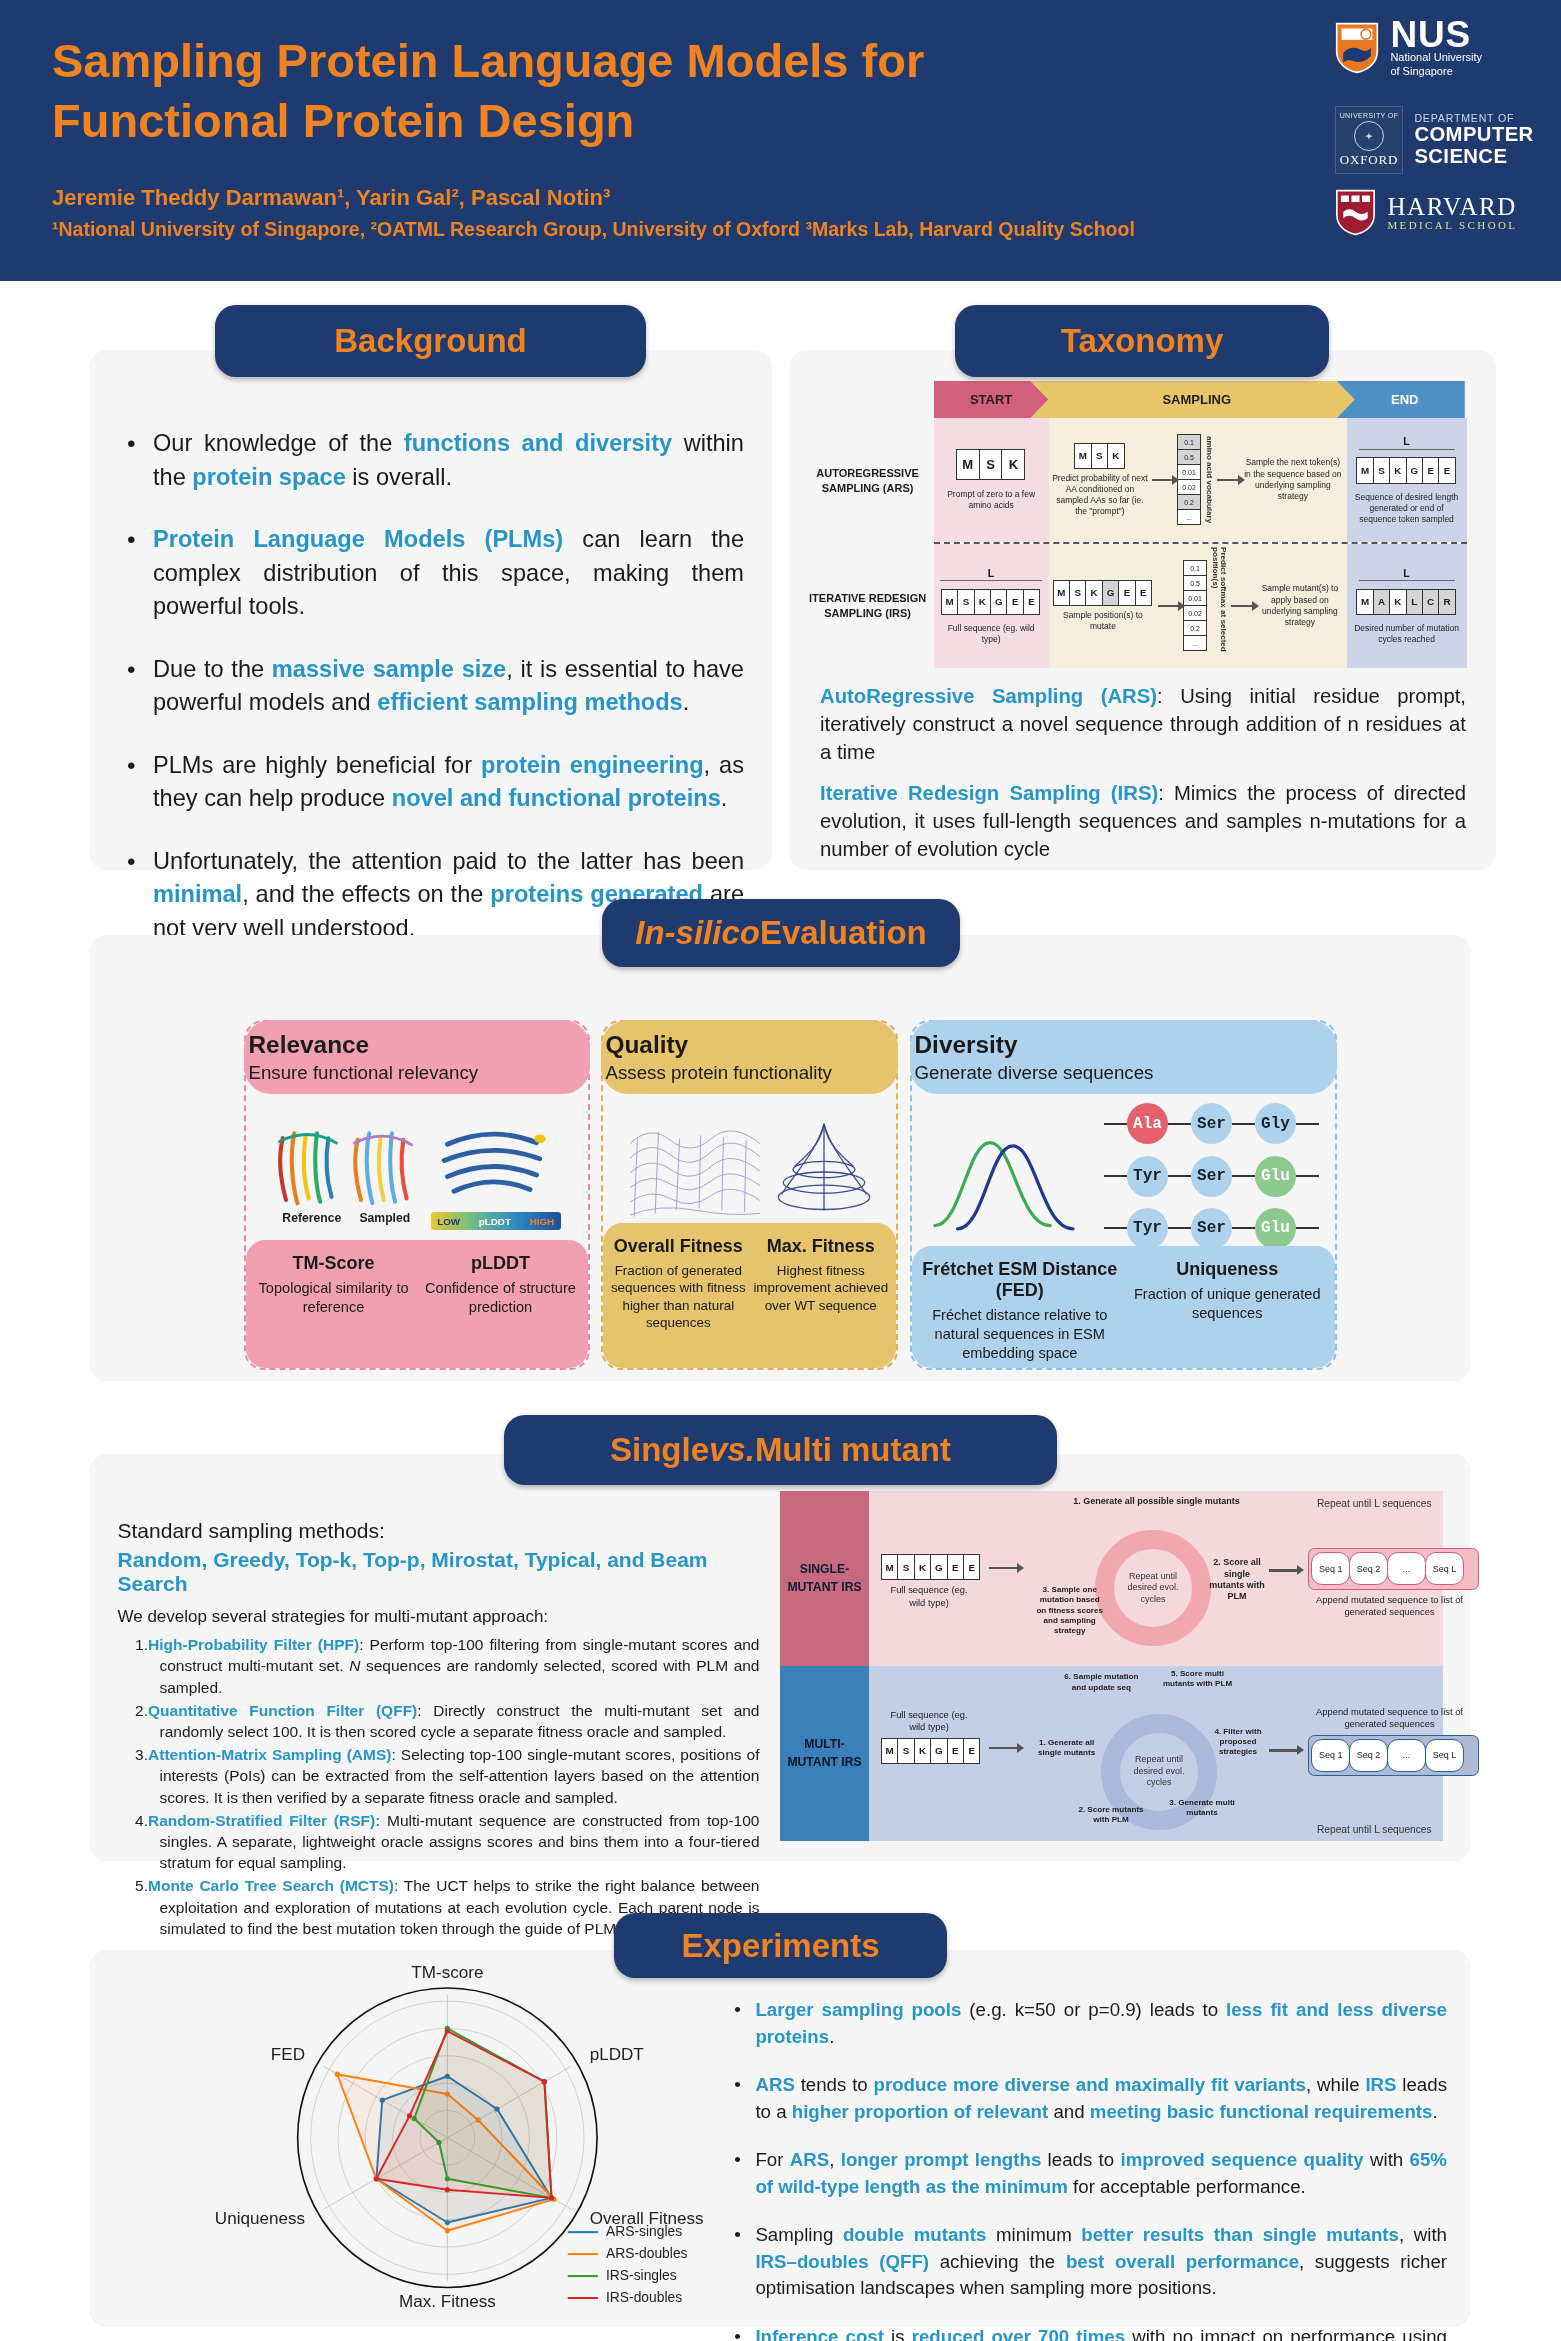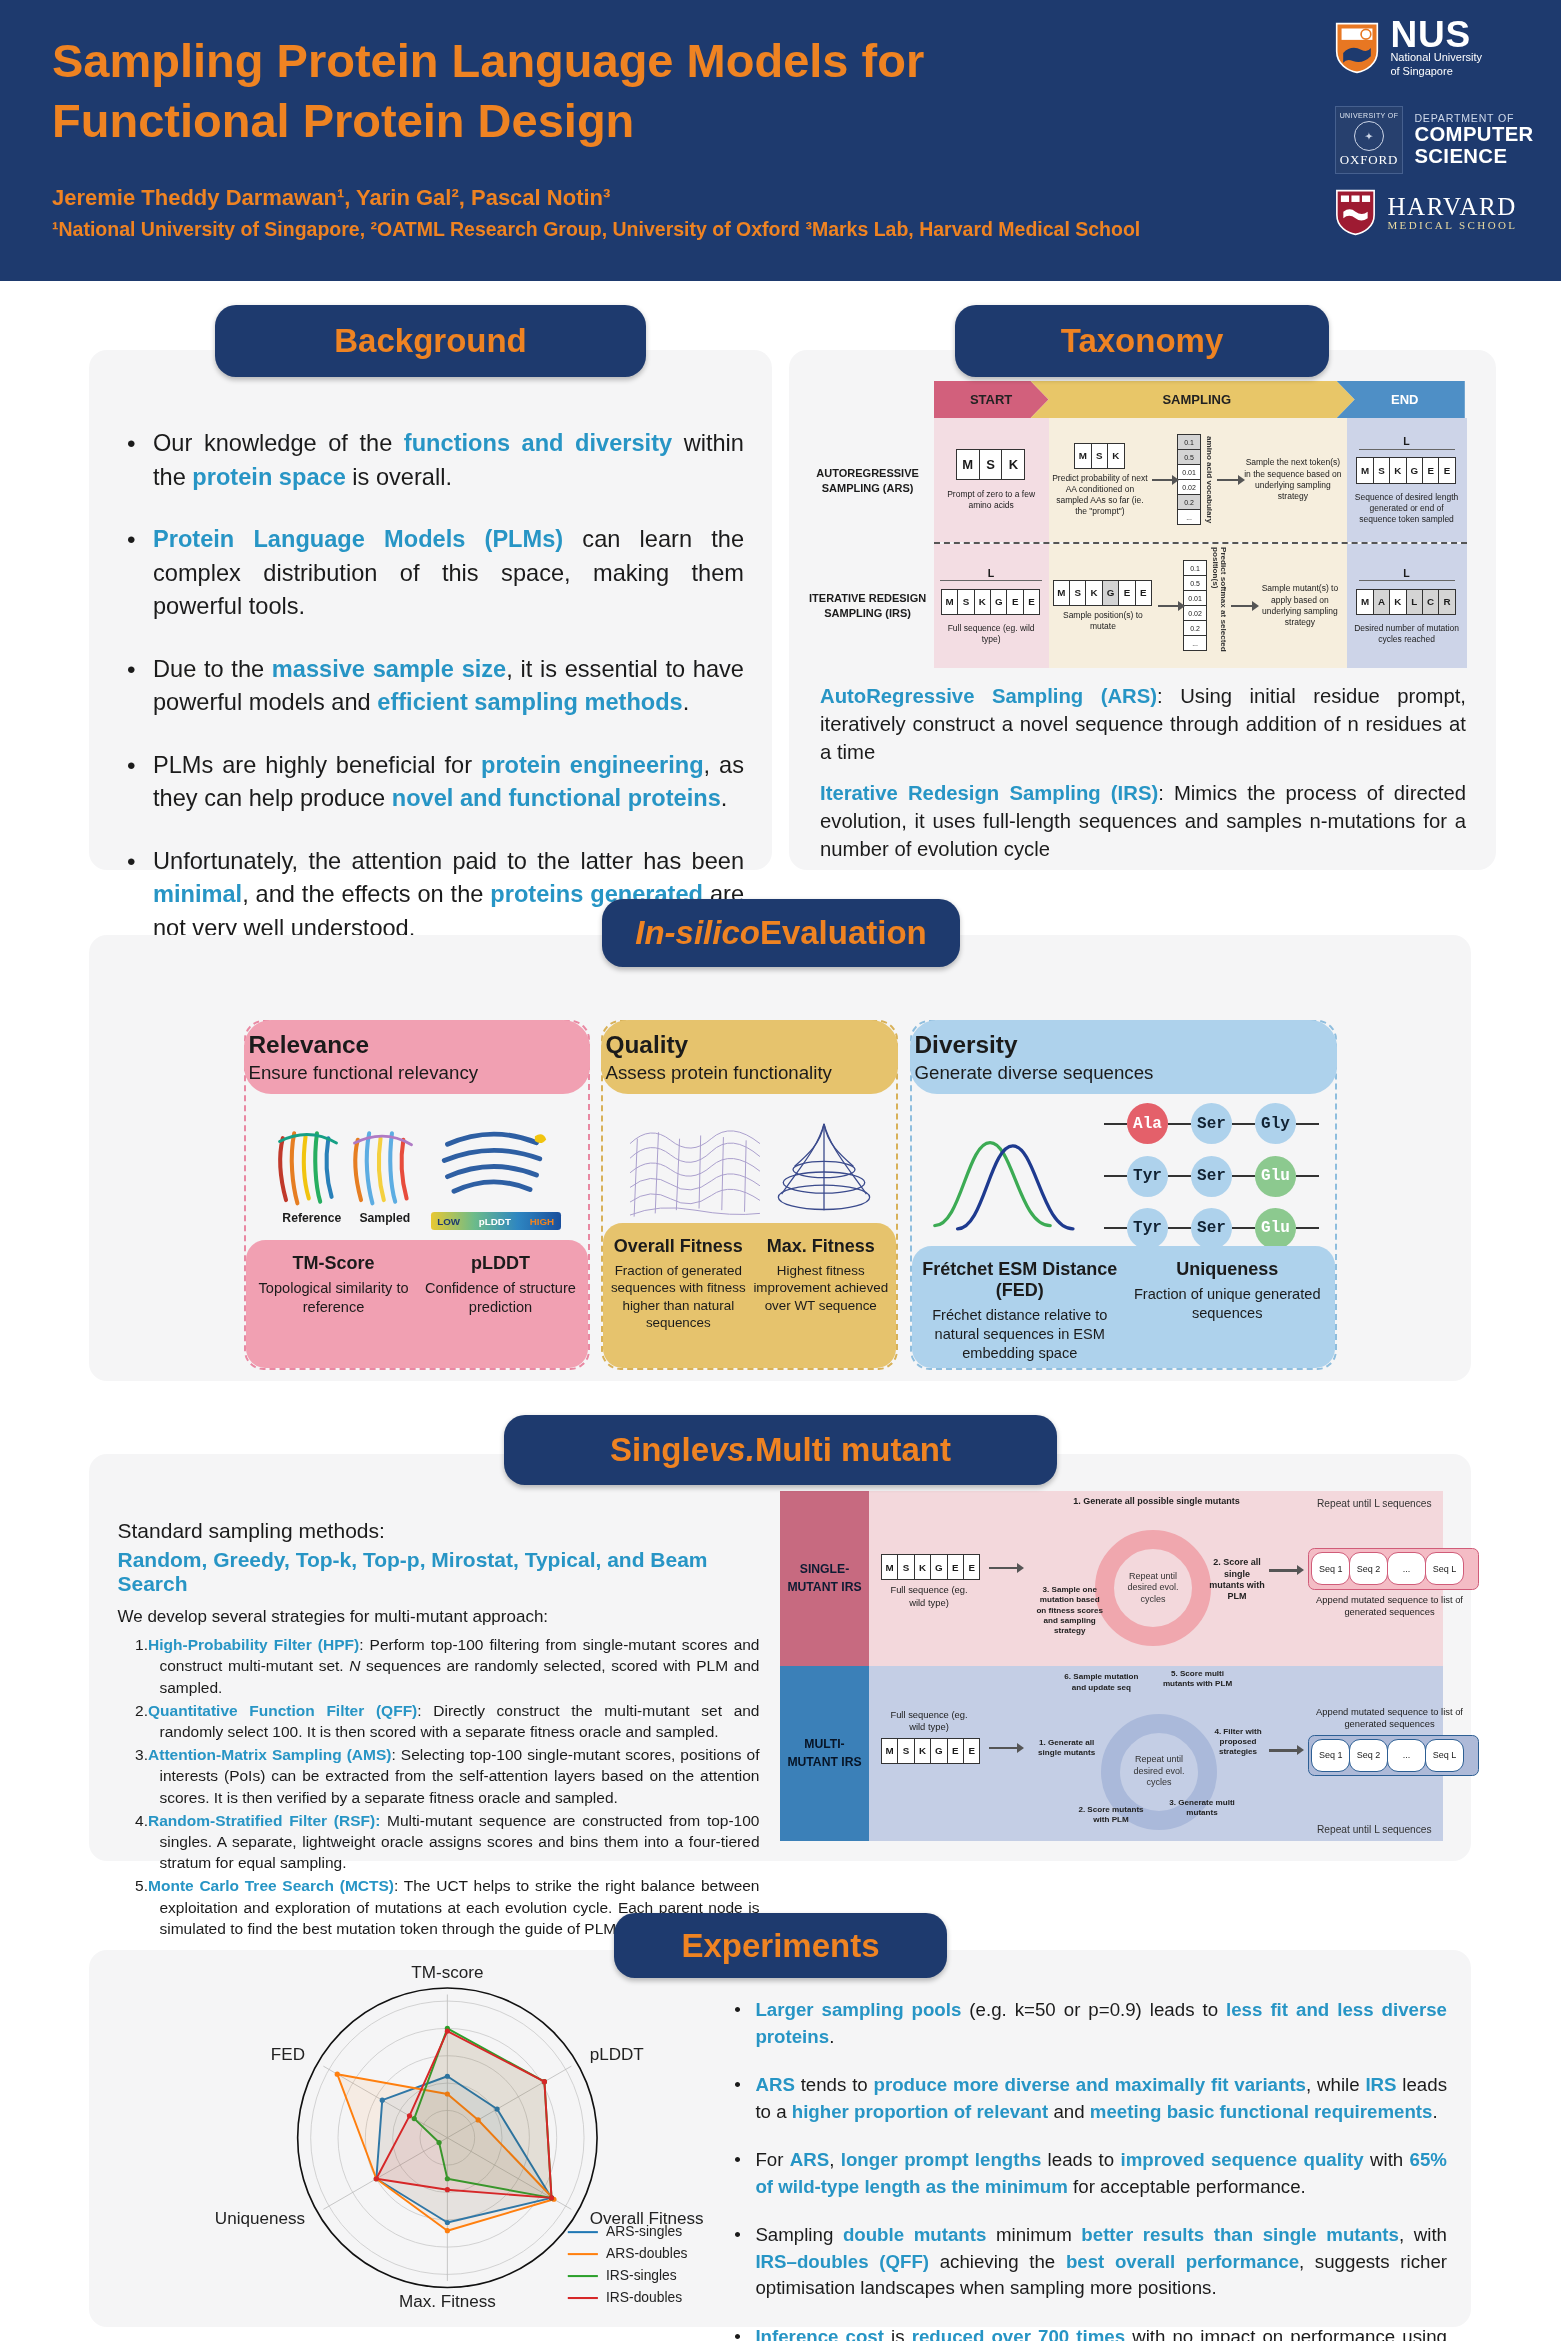--- a/index.html
+++ b/index.html
@@ -117,21 +117,21 @@
 </style>
 </head>
 <body>
 
 <div class="abs" id="header">
   <div class="abs" id="title">
     <div>Sampling Protein Language Models for</div>
     <div>Functional Protein Design</div>
   </div>
   <div class="abs" id="authors">Jeremie Theddy Darmawan¹, Yarin Gal², Pascal Notin³</div>
-  <div class="abs" id="affil">¹National University of Singapore, ²OATML Research Group, University of Oxford ³Marks Lab, Harvard Medical School</div>
+  <div class="abs" id="affil">¹National University of Singapore, ²OATML Research Group, University of Oxford ³Marks Lab, Harvard Quality School</div>
 
   <div class="abs logo-row" id="logo-nus">
     <svg class="shield" width="44" height="52" viewBox="0 0 54 64">
       <path d="M2 2 h50 v34 c0 16 -14 24 -25 26 C16 60 2 52 2 36 Z" fill="#e87722" stroke="#fff" stroke-width="2"></path>
       <rect x="8" y="8" width="38" height="14" fill="#fff"></rect>
       <circle cx="38" cy="15" r="6" fill="none" stroke="#e87722" stroke-width="2"></circle>
       <path d="M10 38 q10 -10 22 -4 q8 4 12 -2 v10 q-10 10 -22 6 q-8 -3 -12 2 Z" fill="#1e3a6e"></path>
     </svg>
     <div>
       <div class="nus-big">NUS</div>
@@ -481,21 +481,21 @@
 </div>
 
 <div class="abs card" style="left:89px;top:1454px;width:1382px;height:407px;">
 
   <div class="abs" style="left:28.5px;top:65px;width:642px;">
     <div style="font-size:21px;margin-bottom:4.9px;">Standard sampling methods:</div>
     <div style="font-size:21px;font-weight:700;color:#2795c5;margin-bottom:11.4px;">Random, Greedy, Top-k, Top-p, Mirostat, Typical, and Beam Search</div>
     <div style="font-size:17px;margin-bottom:6.5px;">We develop several strategies for multi-mutant approach:</div>
     <div class="strat">
       <div><span>1.</span><span class="seg-hl">High-Probability Filter (HPF)</span><span>: Perform top-100 filtering from single-mutant scores and construct multi-mutant set. </span><span class="seg-it">N</span><span> sequences are randomly selected, scored with PLM and sampled.</span></div>
-      <div><span>2.</span><span class="seg-hl">Quantitative Function Filter (QFF)</span><span>: Directly construct the multi-mutant set and randomly select 100. It is then scored with a separate fitness oracle and sampled.</span></div>
+      <div><span>2.</span><span class="seg-hl">Quantitative Function Filter (QFF)</span><span>: Directly construct the multi-mutant set and randomly select 100. It is then scored cycle a separate fitness oracle and sampled.</span></div>
       <div><span>3.</span><span class="seg-hl">Attention-Matrix Sampling (AMS)</span><span>: Selecting top-100 single-mutant scores, positions of interests (PoIs) can be extracted from the self-attention layers based on the attention scores. It is then verified by a separate fitness oracle and sampled.</span></div>
       <div><span>4.</span><span class="seg-hl">Random-Stratified Filter (RSF):</span><span> Multi-mutant sequence are constructed from top-100 singles. A separate, lightweight oracle assigns scores and bins them into a four-tiered stratum for equal sampling.</span></div>
       <div><span>5.</span><span class="seg-hl">Monte Carlo Tree Search (MCTS)</span><span>: The UCT helps to strike the right balance between exploitation and exploration of mutations at each evolution cycle. Each parent node is simulated to find the best mutation token through the guide of PLM scores.</span></div>
     </div>
   </div>
 
   <div class="abs" style="left:691px;top:37px;width:663px;height:350px;">
 
     <div class="mrow" style="top:0;">
       <div class="abs" style="left:0;top:0;width:89px;height:100%;background:#c76a80;"></div>

